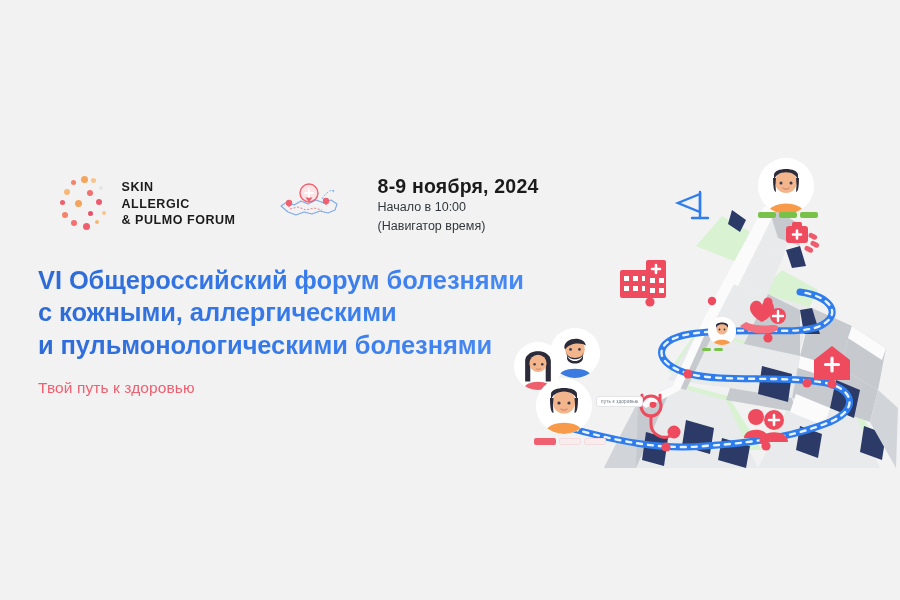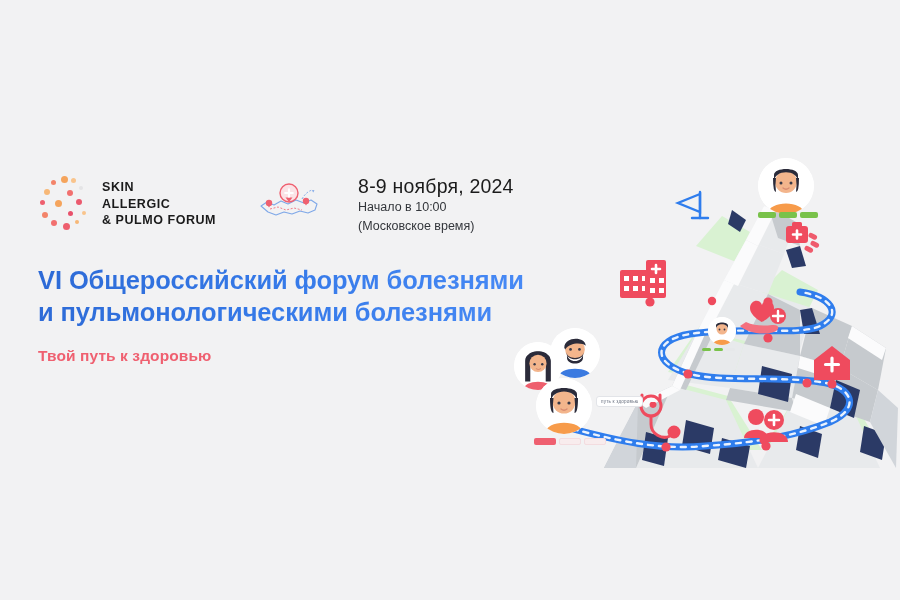--- a/index.html
+++ b/index.html
@@ -7,49 +7,49 @@
     width:900px;height:600px;
     background:#f2f2f3;
     font-family:"Liberation Sans","DejaVu Sans",sans-serif;
     overflow:hidden;position:relative;
   }
   .banner{position:absolute;left:0;top:0;width:900px;height:600px;background:#f2f2f3;}
 
   
   .left-col{position:absolute;left:38px;top:168px;width:520px;}
 
-  .logo-row{display:flex;align-items:center;height:72px;}
+  .logo-row{display:flex;align-items:center;height:72px;justify-content:center;}
 
   
   .saf-logo{display:flex;align-items:center;}
   .saf-dots{width:58px;height:58px;position:relative;}
   .saf-dots span{position:absolute;border-radius:50%;}
   .saf-text{margin-left:6px;font-weight:bold;font-size:12.5px;line-height:1.32;
             letter-spacing:.55px;color:#1b1b1b;white-space:nowrap;}
 
   
   .nav-logo{display:flex;align-items:center;margin-left:42px;}
   .nav-map{width:62px;height:50px;}
   .nav-text{margin-left:7px;font-size:16.5px;line-height:1.18;color:#3b7ae0;font-weight:500;white-space:nowrap;}
 
   
   .date-block{margin-left:38px;padding-top:2px;}
-  .date-main{font-size:19.5px;font-weight:normal;color:#1b1b1b;letter-spacing:.2px;white-space:nowrap;}
+  .date-main{font-size:19.5px;font-weight:bold;color:#1b1b1b;letter-spacing:.2px;white-space:nowrap;}
   .date-sub{font-size:12.5px;color:#33363b;line-height:1.45;white-space:nowrap;}
 
   
   .heading{
     margin-top:24px;font-size:25.5px;font-weight:bold;line-height:1.27;
     background:linear-gradient(100deg,#2d6ad6 0%,#3579e8 45%,#4a8cf7 100%);
     -webkit-background-clip:text;background-clip:text;
     -webkit-text-fill-color:transparent;color:#3579e8;
     letter-spacing:-.1px;
   }
   .heading div{white-space:nowrap;}
-  .tagline{margin-top:18px;font-size:15.5px;font-weight:bold;color:#ef6070;letter-spacing:.1px;}
+  .tagline{margin-top:18px;font-size:15.5px;font-weight:normal;color:#ef6070;letter-spacing:.1px;}
 
   
   .illu{position:absolute;left:500px;top:150px;width:400px;height:320px;}
   .illu svg{display:block;}
 
   
   .avatar{position:absolute;border-radius:50%;background:#ffffff;overflow:hidden;}
 
   .pbar{position:absolute;display:flex;gap:3px;}
   .pbar i{display:block;border-radius:2px;}
@@ -109,26 +109,27 @@
               <path d="M48 26.4 L46 23 h4 Z"></path>
           </g>
           <path d="M44 20 q4 -7 10 -9" fill="none" stroke="#7fa8e8" stroke-width="1" stroke-dasharray="2 1.6"></path>
           <path d="M54 11 l2.5 .3 l-1.4 2.2 Z" fill="#7fa8e8"></path>
         </svg>
       </div>
 
       <div class="date-block">
         <div class="date-main">8-9 ноября, 2024</div>
         <div class="date-sub">Начало в 10:00</div>
-        <div class="date-sub" style="margin-top:1px">(Московское время)</div>
+        <div class="date-sub" style="margin-top:1px">(Навигатор время)</div>
       </div>
     </div>
 
     <div class="heading">
       <div>VI Общероссийский форум болезнями</div>
+      <div>с кожными, аллергическими</div>
       <div>и пульмонологическими болезнями</div>
     </div>
 
     <div class="tagline">Твой путь к здоровью</div>
   </div>
 
   <div class="illu">
     <svg width="400" height="320" viewBox="0 0 400 320">
 
       <g fill="#d9f2d2">

